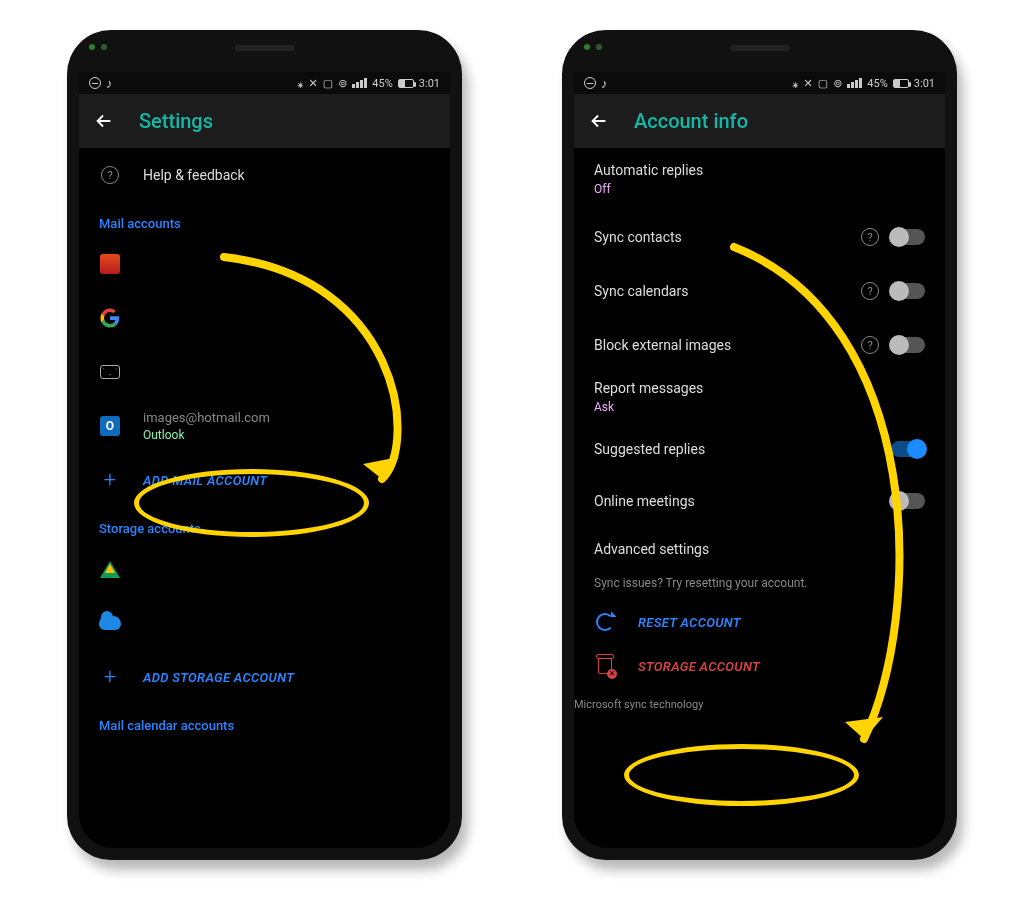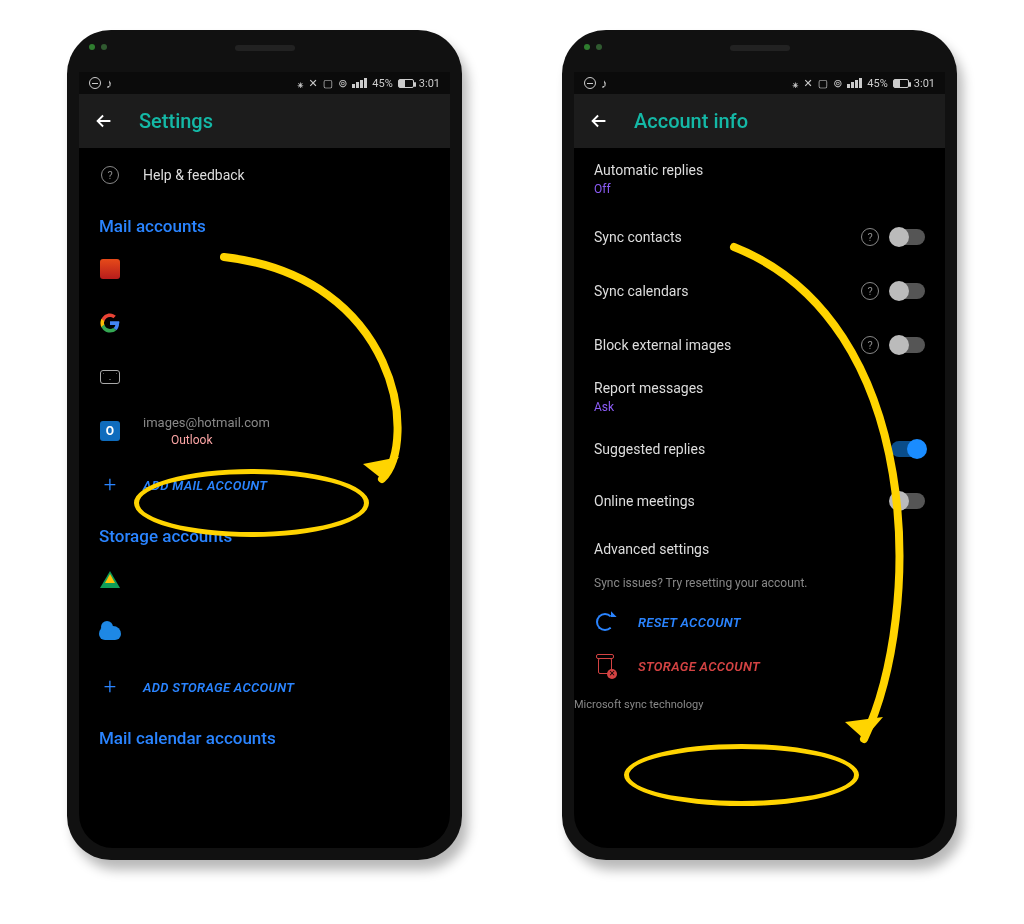--- a/index.html
+++ b/index.html
@@ -94,26 +94,26 @@
   .row {
     display: flex;
     align-items: center;
     min-height: 54px;
     padding: 6px 20px;
     gap: 22px;
   }
   .row .icon { width: 22px; display:flex; justify-content:center; color:#ccc; }
   .row .text { flex: 1; line-height: 1.35; }
   .row .text .primary { color: #ddd; font-size: 14px; }
-  .row .text .secondary { color: #8b5cf6; font-size: 12px; margin-top:1px; }
+  .row .text .secondary { color: #f0abfc; font-size: 12px; margin-top:1px; }
   .row .text .primary.dim { color:#888; font-size:13px; }
-  .row .text .secondary.light { color:#fca5a5;margin-left:28px; }
+  .row .text .secondary.light { color:#86efac; }
   .section-label {
     color: #2a84ff;
-    font-size: 17px;
+    font-size: 13px;
     font-weight: 500;
     padding: 14px 20px 6px 20px;
   }
   .add-row .plus { color:#2a84ff; font-size:22px; font-weight:300; line-height:1; width:22px; text-align:center; }
   .add-row .label { color:#2a84ff; font-size:13px; font-weight:600; letter-spacing:.3px;font-style:italic; }
   .red .icon, .red .label { color:#d44343; }
   .hint { color:#888; font-size:12px; padding: 4px 20px 10px 20px; }
   .foot { color:#888; font-size:11px; text-align:left; padding:10px 0 4px; }
 
   

